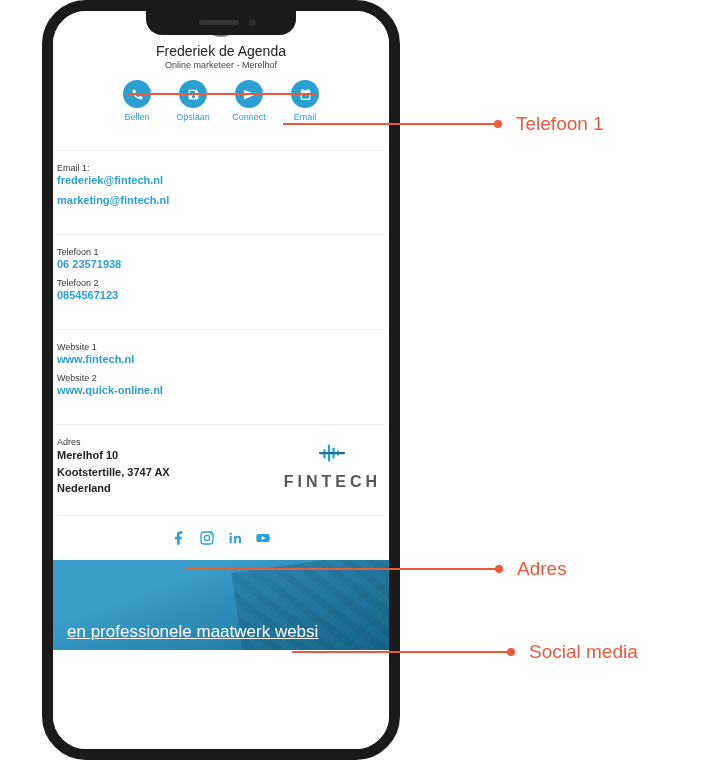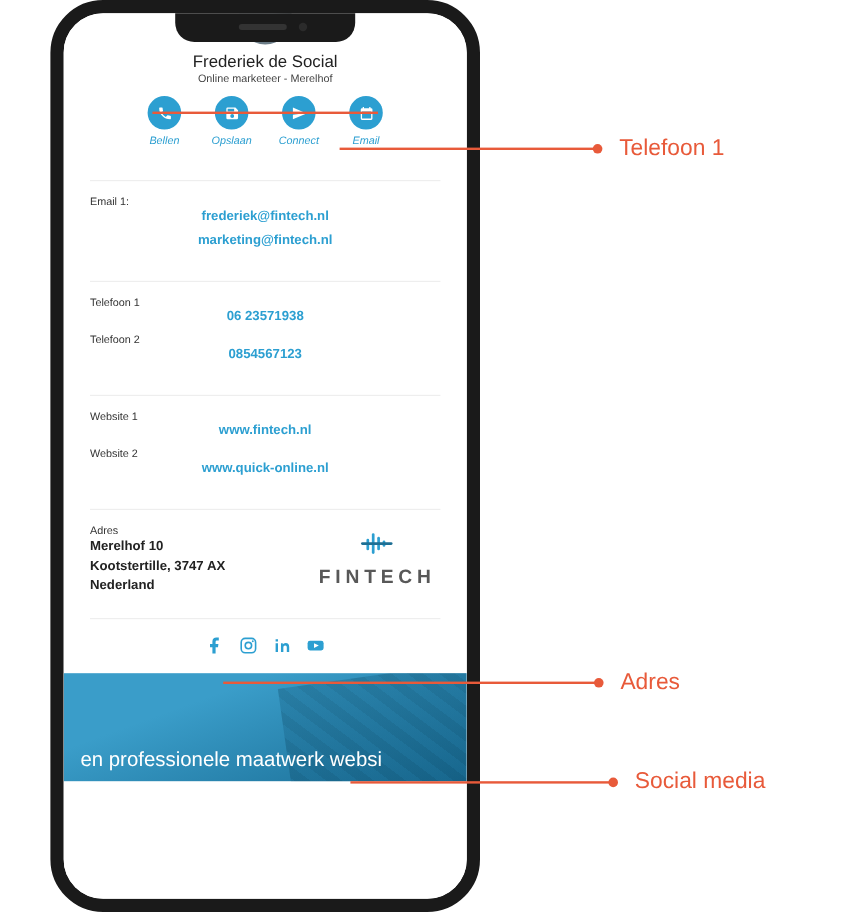--- a/index.html
+++ b/index.html
@@ -67,46 +67,46 @@
     background: linear-gradient(135deg,#c9d6df 40%,#6b7c87 60%);
     margin: 0 auto;
     margin-top: 0px;
     position: relative;
     top: 0;
   }
   .header { text-align: center; padding-top: 6px; }
   .name { font-size: 14px; color: #222; font-weight: 400; }
   .role { font-size: 9px; color: #444; margin-top: 1px; }
   .actions { display: flex; justify-content: center; gap: 8px; margin-top: 10px; position: relative; }
-  .action { text-align: center; width: 48px; font-style: italic; }
+  .action { text-align: center; width: 48px; }
   .action-icon {
     width: 28px; height: 28px;
     background: #2c9fd1;
     border-radius: 50%;
     margin: 0 auto;
     display: flex; align-items: center; justify-content: center;
     color: #fff;
   }
   .action-icon svg { width: 13px; height: 13px; fill: #fff; }
   .action-label { font-size: 9px; color: #2c9fd1; margin-top: 4px; }
   .action-underline {
     position: absolute;
     height: 2px;
     background: #e85a3a;
     top: 13px;
     left: 74px;
     width: 188px;
     z-index: -0;
   }
 
-  .content { padding: 0 22px; margin-top: 28px; }
+  .content { padding: 0 4px; margin-top: 28px; }
   .section { border-top: 1px solid #eee; padding: 10px 0 8px 0; margin-top: 12px; }
   .section:first-of-type { margin-top: 28px; }
   .field-label { font-size: 9px; color: #333; margin-top: 2px; }
-  .field-value { font-size: 11px; color: #2c9fd1; font-weight: 600; margin-top: 1px; margin-bottom: 8px; text-align: center; }
+  .field-value { font-size: 11px; color: #2c9fd1; font-weight: 600; margin-top: 1px; margin-bottom: 8px; }
   .addr-row { display: flex; justify-content: space-between; align-items: flex-start; }
   .addr-text { line-height: 1.5; font-size: 11px; color: #222; font-weight: 600; }
   .logo-block { text-align: center; padding-right: 4px; }
   .logo-block svg { display: block; margin: 0 auto; }
   .logo-text { font-size: 16px; letter-spacing: 4px; color: #585858; margin-top: 2px; font-weight: 700; }
 
   .social-row { border-top: 1px solid #eee; margin-top: 10px; padding: 14px 0 10px; display: flex; justify-content: center; gap: 12px; }
   .social-row svg { width: 16px; height: 16px; fill: #2c9fd1; }
 
   .banner {
@@ -126,20 +126,21 @@
     transform: rotate(-8deg);
   }
   .banner-text {
     position: absolute;
     bottom: 8px;
     left: 14px;
     font-size: 17px;
     color: #fff;
     font-weight: 400;
     white-space: nowrap;
+    text-decoration: underline;
   }
 
   
   .callout { position: absolute; display: flex; align-items: center; }
   .callout .line { height: 2px; background: #e85a3a; }
   .callout .dot { width: 8px; height: 8px; background: #e85a3a; border-radius: 50%; margin-left: -1px; flex-shrink:0; }
   .callout .lbl { color: #e85a3a; font-size: 19px; margin-left: 14px; white-space: nowrap; font-weight: 400; }
   .c1 { left: 283px; top: 113px; width: 380px; }
   .c1 .line { width: 212px; }
   .c2 { left: 186px; top: 558px; width: 470px; }
@@ -150,21 +151,21 @@
 </head>
 <body>
 
 <div class="phone">
   <div class="notch"></div>
   <div class="screen">
 
     <div class="avatar"></div>
 
     <div class="header">
-      <div class="name">Frederiek de Social</div>
+      <div class="name">Frederiek de Agenda</div>
       <div class="role">Online marketeer - Merelhof</div>
     </div>
 
     <div class="actions">
       <div class="action-underline"></div>
 
       <div class="action">
         <div class="action-icon">
           <svg viewBox="0 0 24 24">
               <path d="M6.6 10.8c1.4 2.8 3.8 5.1 6.6 6.6l2.2-2.2c.3-.3.7-.4 1-.2 1.2.4 2.4.6 3.7.6.6 0 1 .4 1 1V20c0 .6-.4 1-1 1C10.6 21 3 13.4 3 4c0-.6.4-1 1-1h3.4c.6 0 1 .4 1 1 0 1.3.2 2.5.6 3.7.1.4 0 .8-.2 1l-2.2 2.1z"></path>

